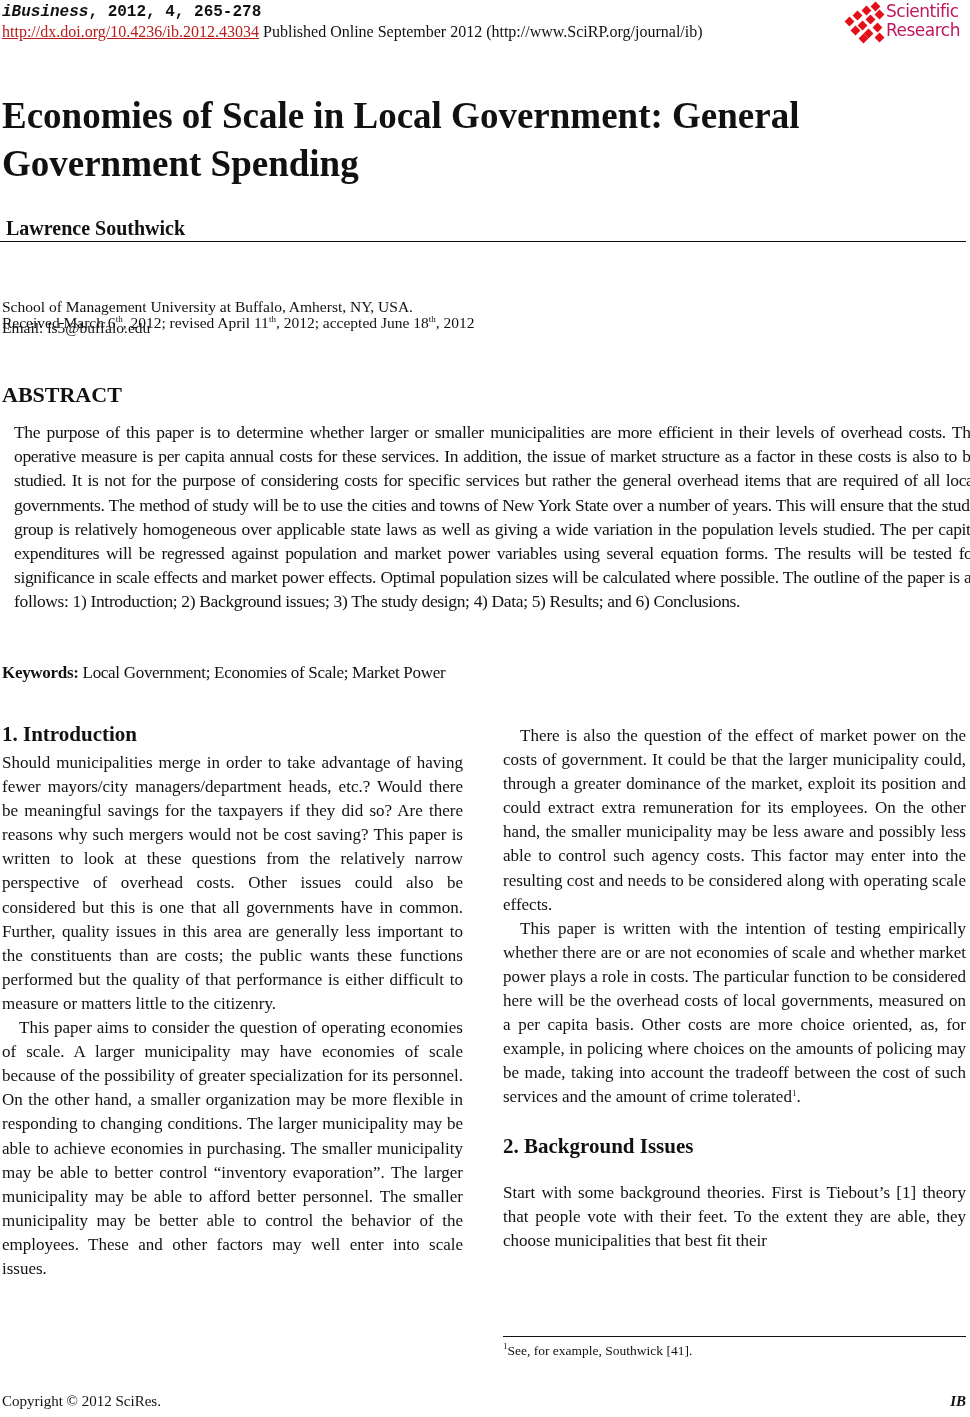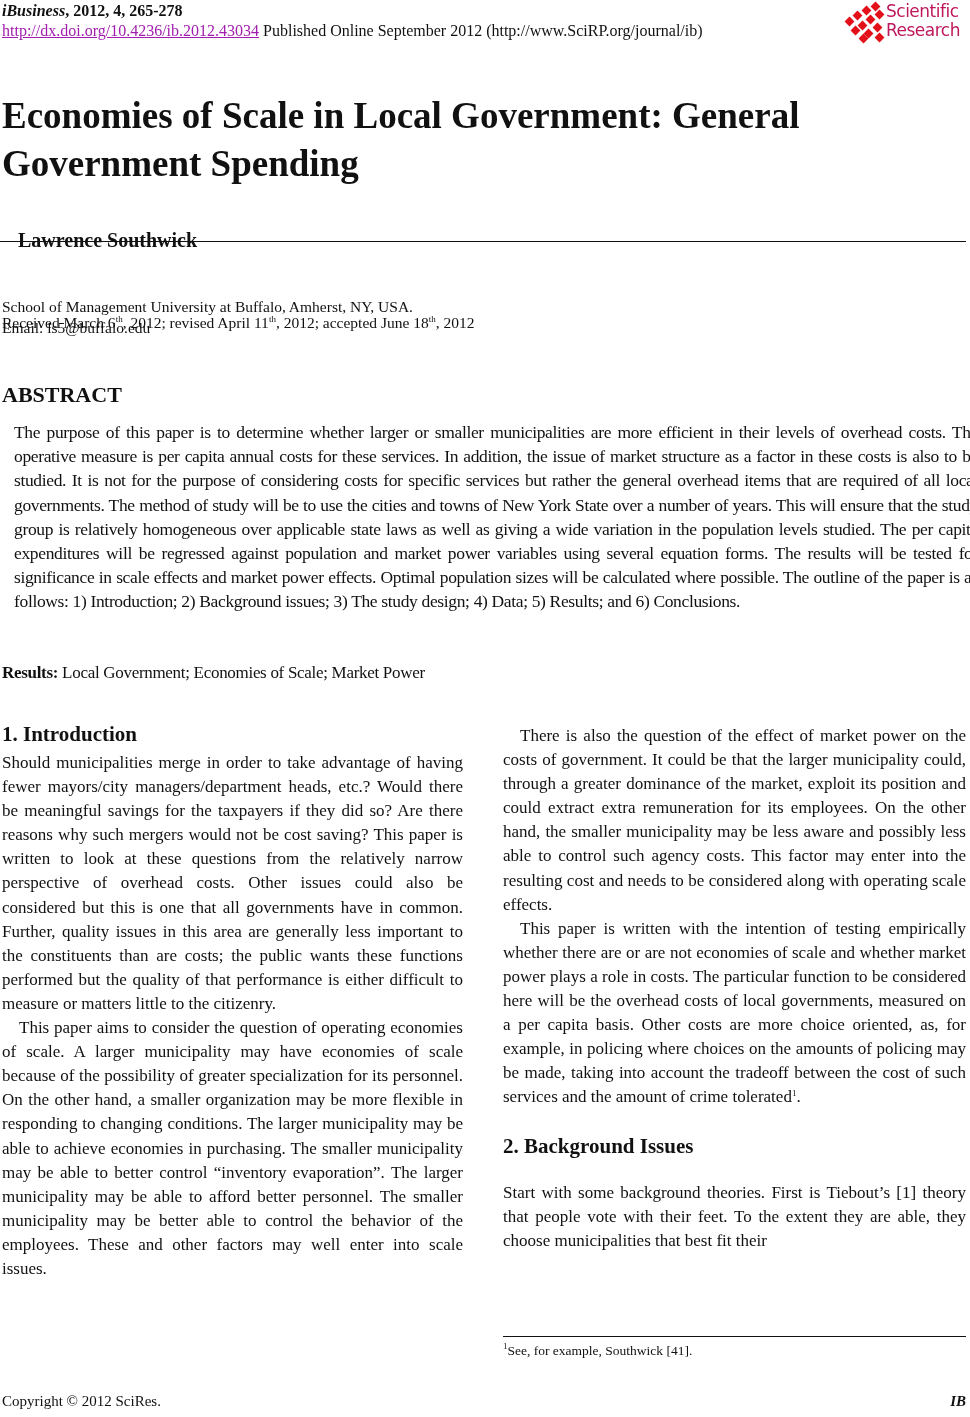--- a/index.html
+++ b/index.html
@@ -1,29 +1,29 @@
 <!DOCTYPE html>
 <html><head>
 <meta charset="utf-8">
 <style>
   html, body { margin: 0; padding: 0; background: #ffffff; }
   body {
     width: 970px; height: 1417px; position: relative; overflow: hidden;
     font-family: "Liberation Serif", "DejaVu Serif", serif; color: #111;
   }
   .header { position: absolute; left: 2px; top: 1px; font-size: 16px; line-height: 20px; }
-  .header .journal { font-weight: bold; }
+  .header .journal { font-weight: bold; font-family: Liberation Mono, monospace; }
   .header .journal i { font-style: italic; }
-  .header a { color: #a21caf; text-decoration: underline; }
+  .header a { color: #b91c1c; text-decoration: underline; }
   .logo { position: absolute; right: 4px; top: 2px; width: 124px; height: 40px; }
   .logo .marks { position: absolute; left: 0; top: 0; width: 44px; height: 40px; }
   .logo .marks span { position: absolute; width: 7px; height: 7px; background: #e3101a; transform: rotate(45deg); }
   .logo .words { position: absolute; left: 44px; top: 0; font-family: "DejaVu Sans", sans-serif; font-size: 17px; line-height: 19px; color: #be185d; letter-spacing: -0.5px; }
   .title { position: absolute; left: 2px; top: 92px; width: 960px; font-size: 37px; line-height: 48px; font-weight: bold; margin: 0; }
-  .author { position: absolute; left: 2px; top: 213px; font-size: 20px; font-weight: bold; margin: 16px; }
+  .author { position: absolute; left: 2px; top: 213px; font-size: 20px; font-weight: bold; margin: 4px; }
   .rule { position: absolute; left: 0; top: 241px; width: 966px; border-top: 1.5px solid #111; }
   .affil { position: absolute; left: 2px; top: 255px; font-size: 15.5px; line-height: 21px; margin-top: 41px; }
   .received { position: absolute; left: 2px; top: 314px; font-size: 15.5px; }
   sup { font-size: 9px; vertical-align: 6px; line-height: 0; }
   .abs-h { position: absolute; left: 2px; top: 382px; font-size: 22px; font-weight: bold; margin: 0; }
   .abstract { position: absolute; left: 2px; top: 408px; width: 964px; font-size: 17.5px; line-height: 24.2px; text-align: justify; margin: 12px; letter-spacing: -0.35px; }
   .keywords { position: absolute; left: 2px; top: 663px; font-size: 17px; letter-spacing: -0.3px; }
   .keywords b { font-weight: bold; }
   .col { position: absolute; font-size: 17px; line-height: 24.1px; text-align: justify; }
   .col p { margin: 0; }
@@ -71,21 +71,21 @@
 <div class="author">Lawrence Southwick</div>
 <div class="rule"></div>
 <div class="affil">
   <div>School of Management University at Buffalo, Amherst, NY, USA.</div>
   <div>Email: ls5@buffalo.edu</div>
 </div>
 <div class="received"><span>Received March 6</span><sup>th</sup><span>, 2012; revised April 11</span><sup>th</sup><span>, 2012; accepted June 18</span><sup>th</sup><span>, 2012</span></div>
 
 <h2 class="abs-h">ABSTRACT</h2>
 <p class="abstract">The purpose of this paper is to determine whether larger or smaller municipalities are more efficient in their levels of overhead costs. The operative measure is per capita annual costs for these services. In addition, the issue of market structure as a factor in these costs is also to be studied. It is not for the purpose of considering costs for specific services but rather the general overhead items that are required of all local governments. The method of study will be to use the cities and towns of New York State over a number of years. This will ensure that the study group is relatively homogeneous over applicable state laws as well as giving a wide variation in the population levels studied. The per capita expenditures will be regressed against population and market power variables using several equation forms. The results will be tested for significance in scale effects and market power effects. Optimal population sizes will be calculated where possible. The outline of the paper is as follows: 1) Introduction; 2) Background issues; 3) The study design; 4) Data; 5) Results; and 6) Conclusions.</p>
-<div class="keywords"><b>Results:</b><span> Local Government; Economies of Scale; Market Power</span></div>
+<div class="keywords"><b>Keywords:</b><span> Local Government; Economies of Scale; Market Power</span></div>
 
 <div class="col left">
   <h2>1. Introduction</h2>
   <p>Should municipalities merge in order to take advantage of having fewer mayors/city managers/department heads, etc.? Would there be meaningful savings for the taxpayers if they did so? Are there reasons why such mergers would not be cost saving? This paper is written to look at these questions from the relatively narrow perspective of overhead costs. Other issues could also be considered but this is one that all governments have in common. Further, quality issues in this area are generally less important to the constituents than are costs; the public wants these functions performed but the quality of that performance is either difficult to measure or matters little to the citizenry.</p>
   <p class="ind">This paper aims to consider the question of operating economies of scale. A larger municipality may have economies of scale because of the possibility of greater specialization for its personnel. On the other hand, a smaller organization may be more flexible in responding to changing conditions. The larger municipality may be able to achieve economies in purchasing. The smaller municipality may be able to better control “inventory evaporation”. The larger municipality may be able to afford better personnel. The smaller municipality may be better able to control the behavior of the employees. These and other factors may well enter into scale issues.</p>
 </div>
 
 <div class="col right">
   <p class="ind">There is also the question of the effect of market power on the costs of government. It could be that the larger municipality could, through a greater dominance of the market, exploit its position and could extract extra remuneration for its employees. On the other hand, the smaller municipality may be less aware and possibly less able to control such agency costs. This factor may enter into the resulting cost and needs to be considered along with operating scale effects.</p>
   <p class="ind"><span>This paper is written with the intention of testing empirically whether there are or are not economies of scale and whether market power plays a role in costs. The particular function to be considered here will be the overhead costs of local governments, measured on a per capita basis. Other costs are more choice oriented, as, for example, in policing where choices on the amounts of policing may be made, taking into account the tradeoff between the cost of such services and the amount of crime tolerated</span><sup>1</sup><span>.</span></p>

